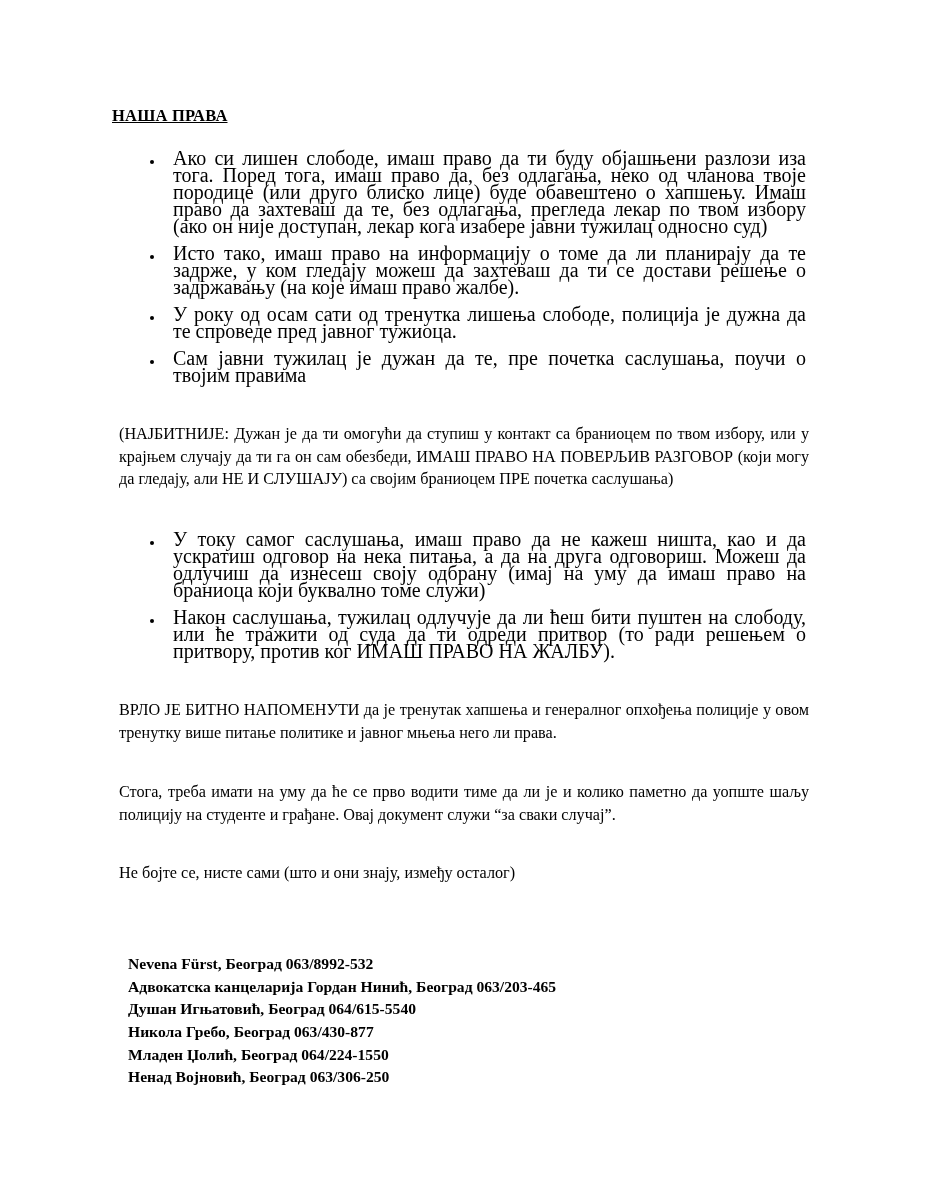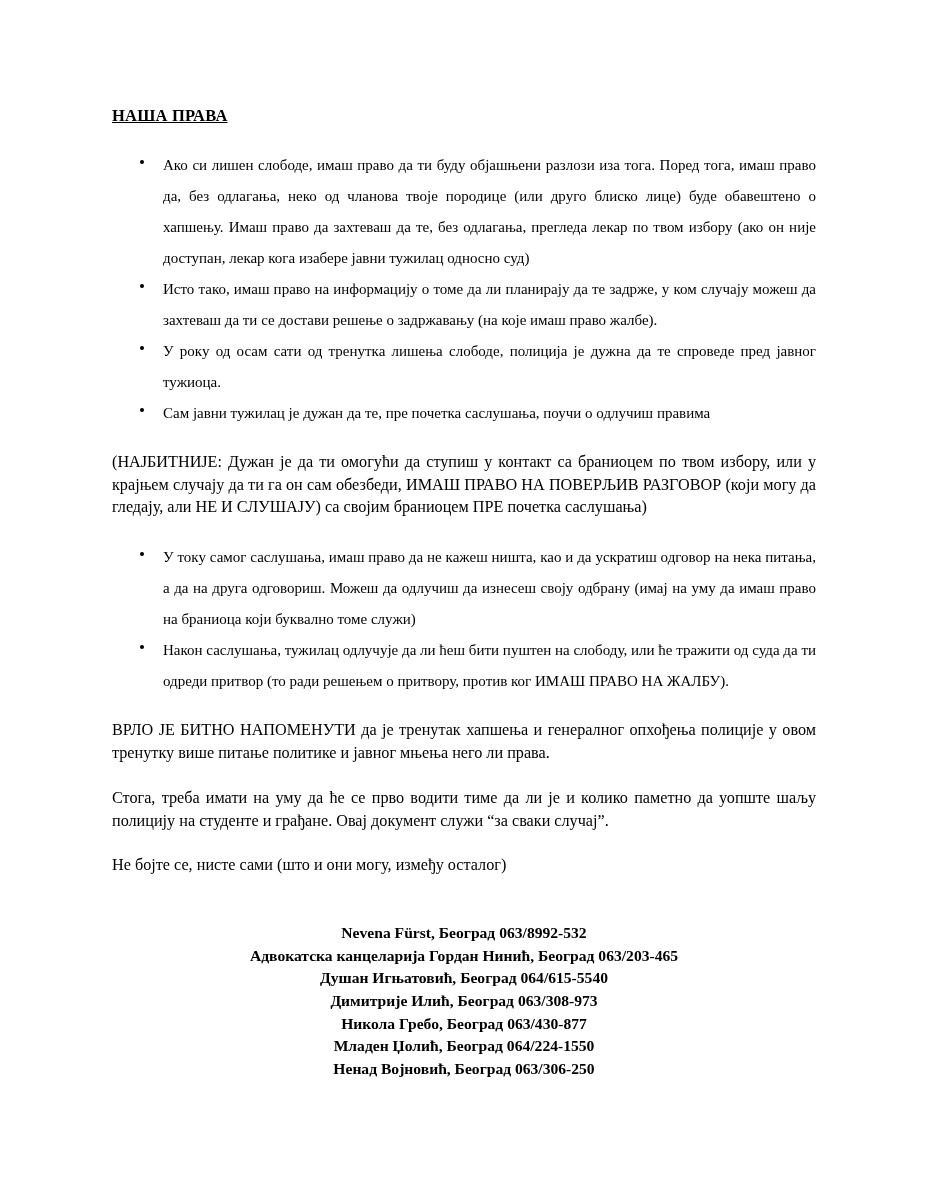--- a/index.html
+++ b/index.html
@@ -37,76 +37,75 @@
   }
 
   ul.bullets {
     list-style: none;
     margin: 0;
     padding: 0;
   }
   ul.bullets li {
     position: relative;
     padding-left: 51px;
-    font-size: 15px;
-    line-height: 31px;
+    font-size: 20px;
+    line-height: 17px;
     text-align: justify;
     text-justify: inter-word;
-    margin: 0;
+    margin: 10px;
   }
   ul.bullets li::before {
     content: "";
     position: absolute;
     left: 28px;
     top: 10px;
     width: 4px;
     height: 4px;
     border-radius: 50%;
     background: #000;
   }
 
   p.para {
     font-size: 16.2px;
     line-height: 22.8px;
     text-align: justify;
     text-justify: inter-word;
-    margin: 0;
+    margin: 7px;
   }
   p.para.nojust {
     text-align: left;
   }
   .gap-m  { height: 22px; }
   .gap-l  { height: 23px; }
 
   ul.lawyers {
     list-style: none;
-    margin: 0;
+    margin: 16px;
     padding: 0;
-    text-align: center;
   }
   ul.lawyers li {
     font-size: 15.6px;
     font-weight: bold;
     line-height: 22.6px;
     white-space: nowrap;
   }
 </style>
 </head>
 <body>
 
 <div class="page">
   <div class="content">
 
     <h1 class="doc-title">НАША ПРАВА</h1>
 
     <ul class="bullets">
       <li>Ако си лишен слободе, имаш право да ти буду објашњени разлози иза тога. Поред тога, имаш право да, без одлагања, неко од чланова твоје породице (или друго блиско лице) буде обавештено о хапшењу. Имаш право да захтеваш да те, без одлагања, прегледа лекар по твом избору (ако он није доступан, лекар кога изабере јавни тужилац односно суд)</li>
-      <li>Исто тако, имаш право на информацију о томе да ли планирају да те задрже, у ком случају можеш да захтеваш да ти се достави решење о задржавању (на које имаш право жалбе).</li>
+      <li>Исто тако, имаш право на информацију о томе да ли планирају да те задрже, у ком гледају можеш да захтеваш да ти се достави решење о задржавању (на које имаш право жалбе).</li>
       <li>У року од осам сати од тренутка лишења слободе, полиција је дужна да те спроведе пред јавног тужиоца.</li>
-      <li>Сам јавни тужилац је дужан да те, пре почетка саслушања, поучи о одлучиш правима</li>
+      <li>Сам јавни тужилац је дужан да те, пре почетка саслушања, поучи о твојим правима</li>
     </ul>
 
     <div class="gap-m"></div>
 
     <p class="para">(НАЈБИТНИЈЕ: Дужан је да ти омогући да ступиш у контакт са браниоцем по твом избору, или у крајњем случају да ти га он сам обезбеди, ИМАШ ПРАВО НА ПОВЕРЉИВ РАЗГОВОР (који могу да гледају, али НЕ И СЛУШАЈУ) са својим браниоцем ПРЕ почетка саслушања)</p>
 
     <div class="gap-l"></div>
 
     <ul class="bullets">
       <li>У току самог саслушања, имаш право да не кажеш ништа, као и да ускратиш одговор на нека питања, а да на друга одговориш. Можеш да одлучиш да изнесеш своју одбрану (имај на уму да имаш право на браниоца који буквално томе служи)</li>
@@ -116,31 +115,30 @@
     <div class="gap-m"></div>
 
     <p class="para">ВРЛО ЈЕ БИТНО НАПОМЕНУТИ да је тренутак хапшења и генералног опхођења полиције у овом тренутку више питање политике и јавног мњења него ли права.</p>
 
     <div class="gap-m"></div>
 
     <p class="para">Стога, треба имати на уму да ће се прво водити тиме да ли је и колико паметно да уопште шаљу полицију на студенте и грађане. Овај документ служи “за сваки случај”.</p>
 
     <div class="gap-m"></div>
 
-    <p class="para nojust">Не бојте се, нисте сами (што и они могу, између осталог)</p>
+    <p class="para nojust">Не бојте се, нисте сами (што и они знају, између осталог)</p>
 
     <div class="gap-m"></div>
 
 
     <div class="gap-l"></div>
 
     <ul class="lawyers">
       <li>Nevena Fürst, Београд 063/8992-532</li>
       <li>Адвокатска канцеларија Гордан Нинић, Београд 063/203-465</li>
       <li>Душан Игњатовић, Београд 064/615-5540</li>
-      <li>Димитрије Илић, Београд 063/308-973</li>
       <li>Никола Гребо, Београд 063/430-877</li>
       <li>Младен Џолић, Београд 064/224-1550</li>
       <li>Ненад Војновић, Београд 063/306-250</li>
     </ul>
 
   </div>
 </div>
 
 </body></html>

